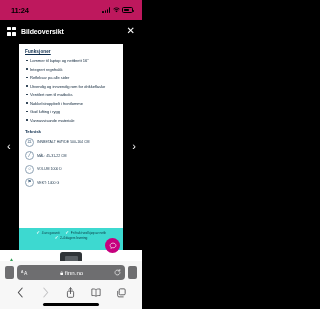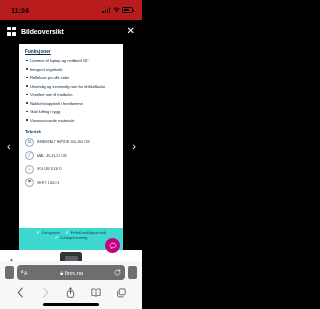--- a/index.html
+++ b/index.html
@@ -6,21 +6,21 @@
   html,body { width:142px; height:309px; overflow:hidden; }
   body {
     font-family:"Liberation Sans", sans-serif;
     background:#000;
     -webkit-font-smoothing:antialiased;
   }
   #screen { position:relative; width:142px; height:309px; background:#000; }
 
   
   .statusbar{
-    position:relative; height:20px; background:#b91c1c;
+    position:relative; height:20px; background:#be185d;
     display:flex; align-items:center; justify-content:space-between;
     padding:0 9px 0 11px;
   }
   .sb-time{ font-size:7.5px; font-weight:700; color:#000; letter-spacing:-0.2px; }
   .sb-right{ display:flex; align-items:center; gap:2.5px; }
   .sig{ display:flex; align-items:flex-end; gap:0.8px; height:6px; }
   .sig i{ display:block; width:1.3px; background:#000; border-radius:0.4px; }
   .sig i:nth-child(1){ height:2px; }
   .sig i:nth-child(2){ height:3.2px; }
   .sig i:nth-child(3){ height:4.4px; }

